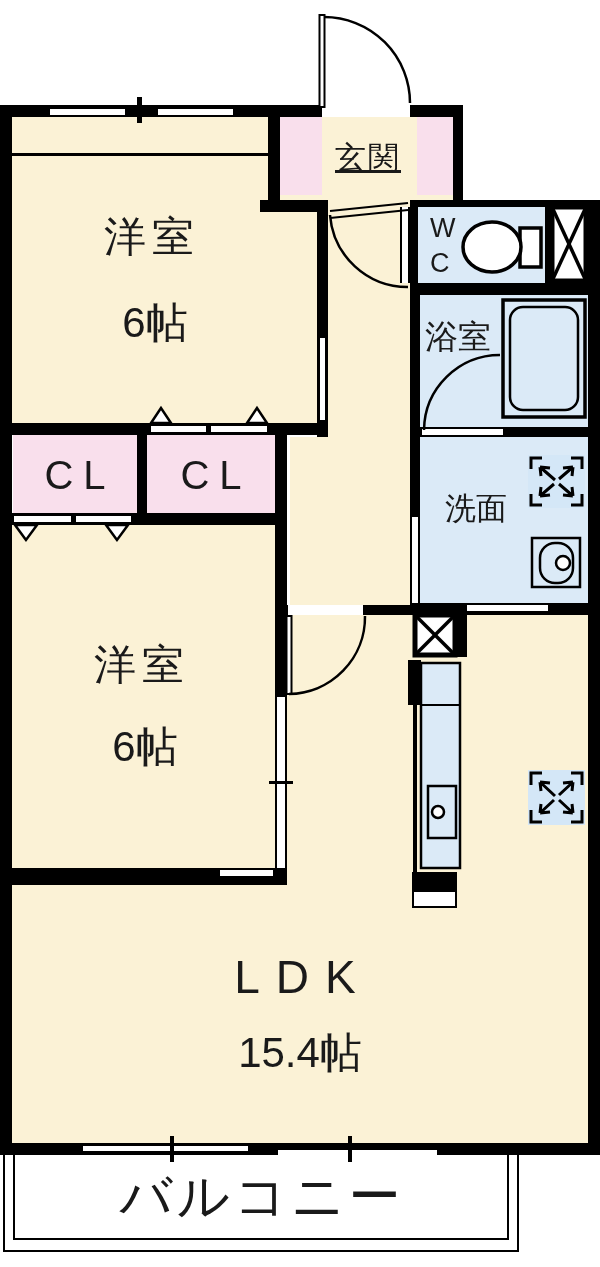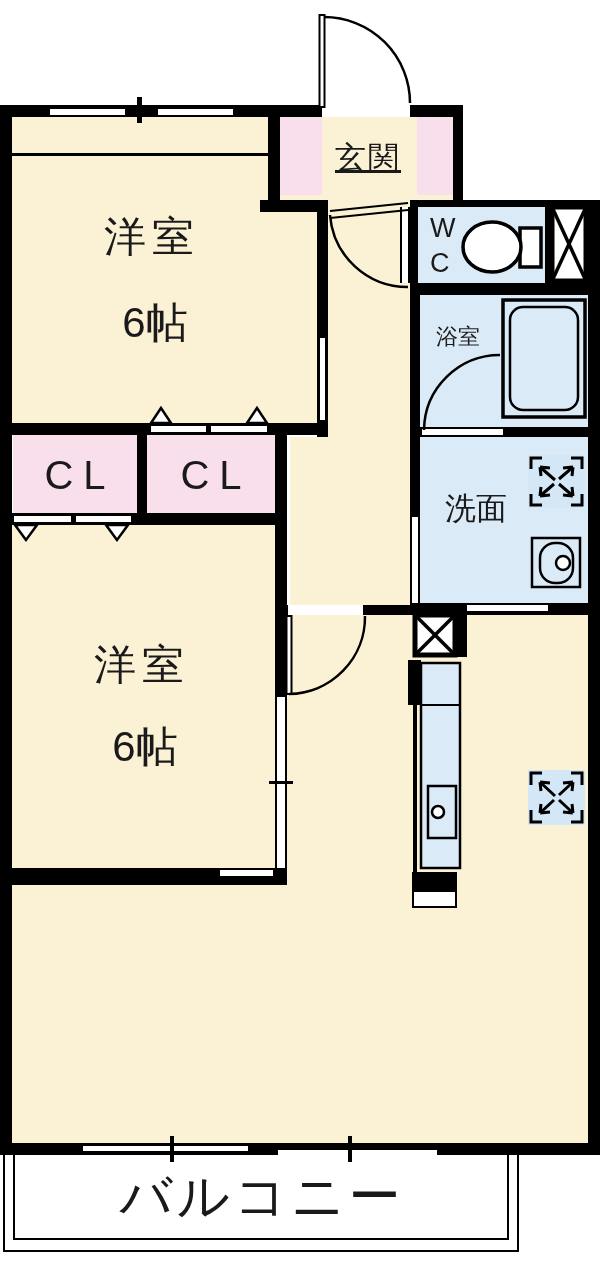--- a/index.html
+++ b/index.html
@@ -13,21 +13,21 @@
   .wline{position:absolute;background:#fff;}
   .slide-v{position:absolute;background:#fff;border-left:2px solid #000;border-right:2px solid #000;box-sizing:border-box;}
   .doorstripe{position:absolute;background:#fff;border:1px solid #000;box-sizing:border-box;}
   .label{position:absolute;transform:translate(-50%,-50%);white-space:nowrap;color:#1a1a1a;}
   .lbl-room{font-size:42px;letter-spacing:6px;}
   .lbl-size{font-size:42px;}
   .lbl-genkan{font-size:31px;letter-spacing:2px;text-decoration:underline;}
   .lbl-cl{font-size:40px;letter-spacing:10px;font-weight:500;}
   .lbl-ldk{font-size:46px;letter-spacing:16px;}
   .lbl-ldksize{font-size:42px;}
-  .lbl-wet{font-size:22px;}
+  .lbl-wet{font-size:33px;}
   .lbl-senmen{font-size:31px;}
   .lbl-balcony{font-size:52px;letter-spacing:4px;}
   .wc-letters{position:absolute;font-size:27px;line-height:35px;color:#1a1a1a;}
   svg{position:absolute;left:0;top:0;pointer-events:none;}
   .rail{position:absolute;border:2px solid #000;border-top:none;background:transparent;box-sizing:border-box;}
 </style>
 </head>
 <body>
 
 <div id="plan">
@@ -219,15 +219,17 @@
 
   <div class="label lbl-wet" style="left:458px;top:337px;">浴室</div>
   <div class="label lbl-senmen" style="left:476px;top:509px;">洗面</div>
 
   <div class="label lbl-cl" style="left:80px;top:475px;">CL</div>
   <div class="label lbl-cl" style="left:216px;top:475px;">CL</div>
 
   <div class="label lbl-room" style="left:142px;top:665px;">洋室</div>
   <div class="label lbl-size" style="left:145px;top:747px;">6帖</div>
 
+  <div class="label lbl-ldk" style="left:303px;top:977px;">LDK</div>
+  <div class="label lbl-ldksize" style="left:300px;top:1053px;">15.4帖</div>
 
   <div class="label lbl-balcony" style="left:262px;top:1197px;">バルコニー</div>
 </div>
 
 </body></html>

